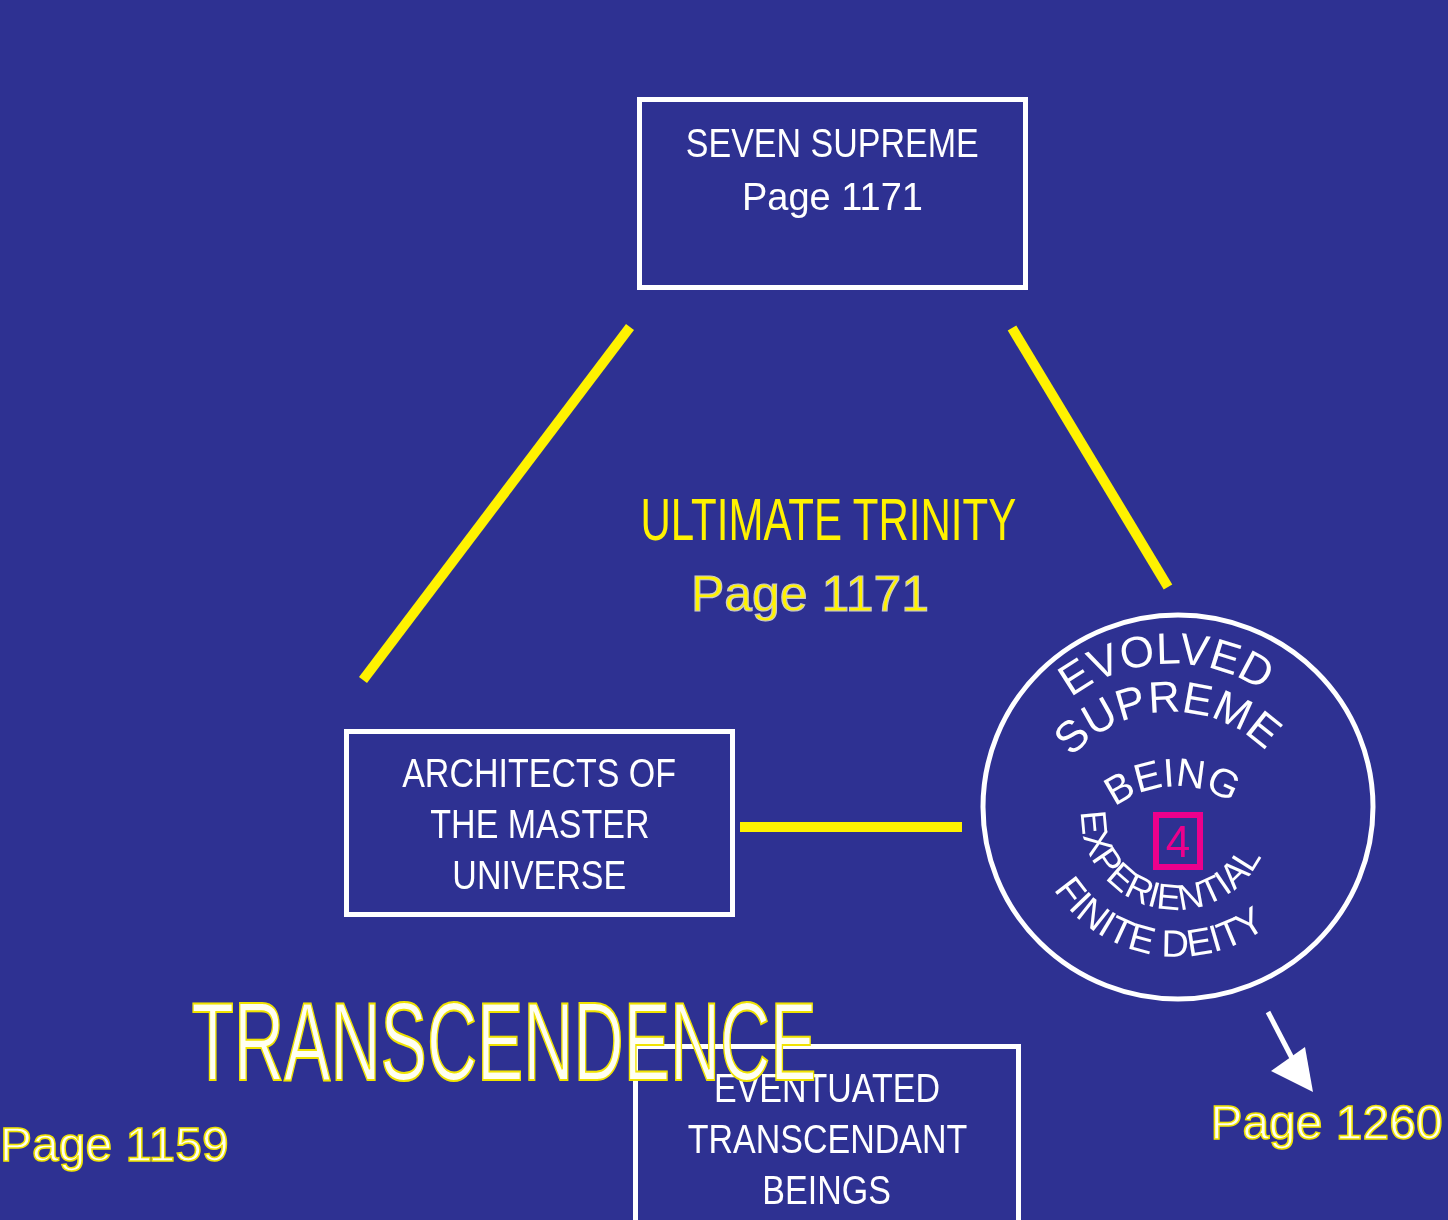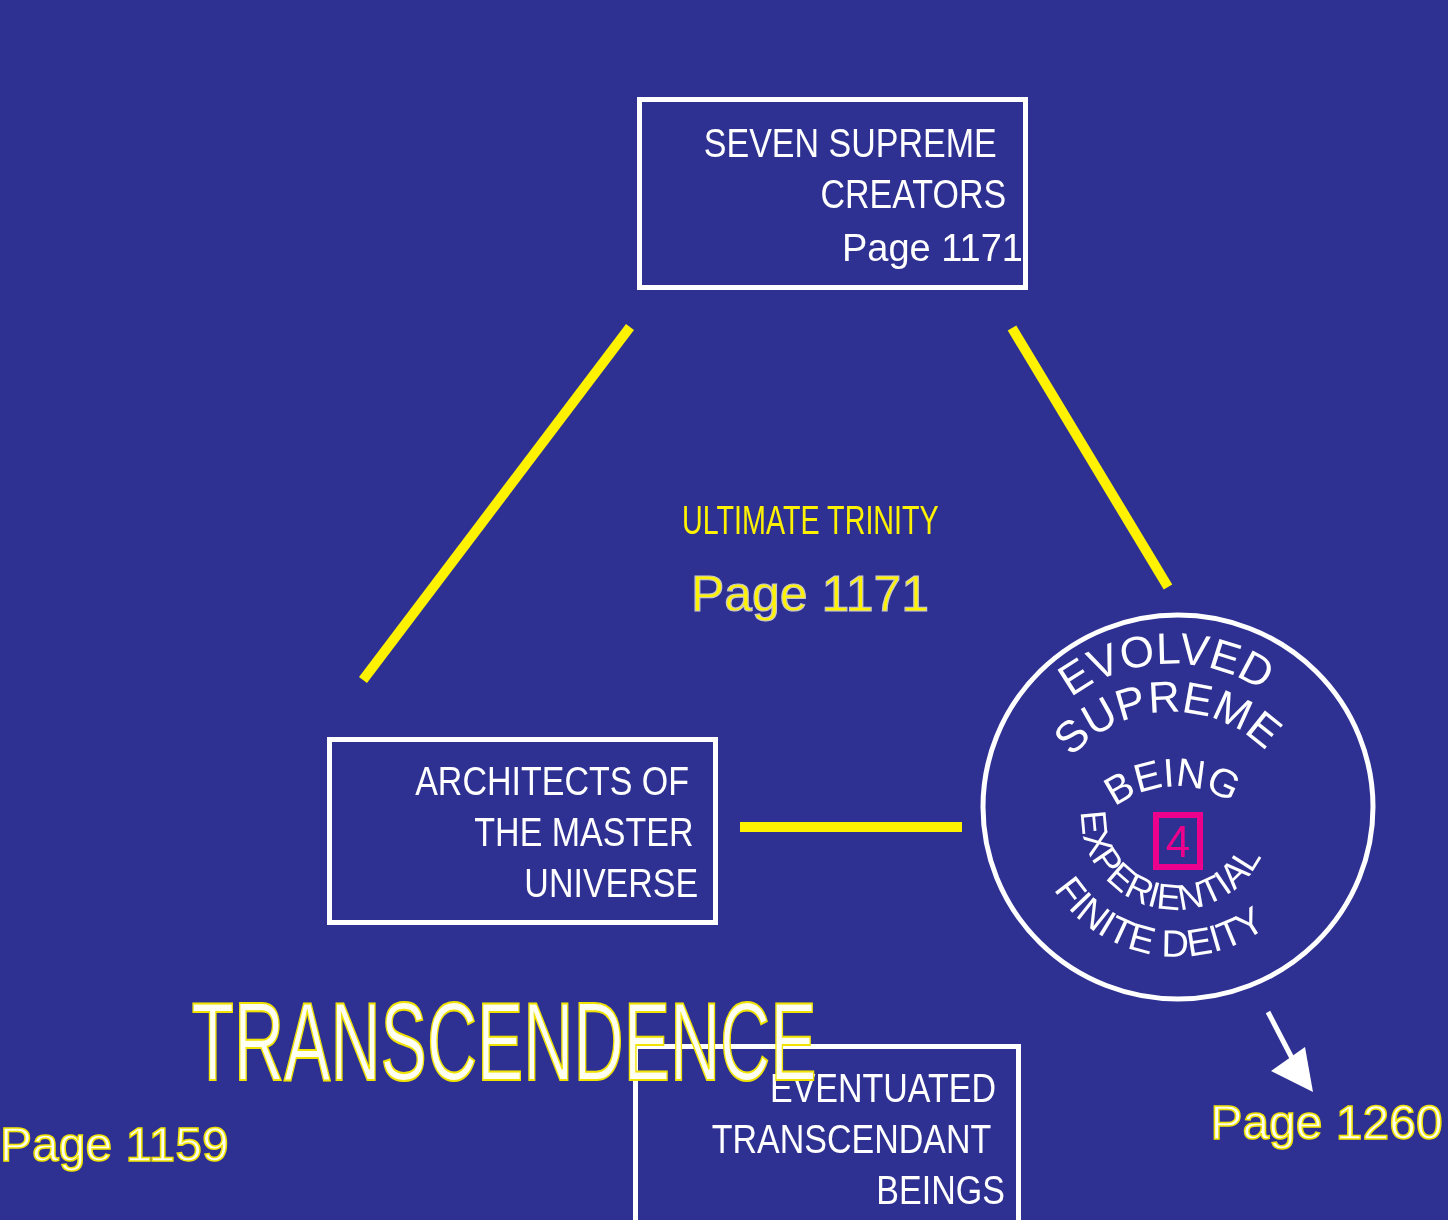--- a/index.html
+++ b/index.html
@@ -10,38 +10,38 @@
     overflow:hidden;
     font-family:"Liberation Sans", sans-serif;
   }
   .canvas svg { position:absolute; left:0; top:0; }
 
   
   .dbox {
     position:absolute;
     border:5px solid #FFFFFF;
     box-sizing:border-box;
-    text-align:right;
+    text-align:center;
     color:#FFFFFF;
   }
   .dbox .hline {
     font-size:40px;
     line-height:51px;
     font-weight:normal;
     white-space:nowrap;
   }
   .cond { display:inline-block; transform:scaleX(0.85); transform-origin:50% 50%; white-space:nowrap; }
   .cond-title { display:inline-block; transform:scaleX(0.70); transform-origin:50% 50%; white-space:nowrap; }
   .cond-big { display:inline-block; transform:scaleX(0.62); transform-origin:50% 50%; white-space:nowrap; }
 
   .page-white { font-size:38px; line-height:44px; color:#FFFFFF; margin-top:6px; }
 
   .center-title {
     position:absolute; left:560px; top:490px; width:500px;
-    text-align:center; color:#FFF200; font-size:41px; line-height:60px;
+    text-align:center; color:#FFF200; font-size:60px; line-height:60px;
   }
   .center-page {
     position:absolute; left:560px; top:566px; width:500px;
     text-align:center; color:#FFF200; font-size:50px; line-height:56px;
     -webkit-text-stroke:1.2px #C9C9C9;
   }
 
   .transcendence {
     position:absolute; left:0; top:986px; width:600px;
     text-align:right; color:#FFFFF2; font-size:112px; line-height:112px;
@@ -52,21 +52,21 @@
     color:#FFFFF2; font-size:48px; line-height:54px;
     -webkit-text-stroke:1.5px #F0E300;
   }
   .page-1260 {
     position:absolute; left:1205px; top:1096px; width:243px;
     text-align:center; color:#FFFFF2; font-size:48px; line-height:54px;
     -webkit-text-stroke:1.5px #F0E300;
   }
 
   .box-top    { left:637px; top:97px;  width:391px; height:193px; padding-top:16px; }
-  .box-left   { left:327px; top:729px; width:391px; height:188px; padding-top:14px;margin-top:8px; }
+  .box-left   { left:344px; top:729px; width:391px; height:188px; padding-top:14px; }
   .box-bottom { left:633px; top:996px; width:388px; height:191px; padding-top:14px;margin-top:48px; }
 
   svg text {
     font-family:"Liberation Sans", sans-serif;
     fill:#FFFFFF;
   }
   svg .num4 { fill:#EC008C; }
 </style>
 </head>
 <body>
@@ -115,21 +115,20 @@
     <text class="num4" x="1178" y="857" font-size="44" text-anchor="middle">4</text>
 
     <g>
       <line x1="1268" y1="1012" x2="1294" y2="1062" stroke="#FFFFFF" stroke-width="5"></line>
       <polygon points="1313,1092 1271,1071 1305,1047" fill="#FFFFFF"></polygon>
     </g>
   </svg>
 
   <div class="dbox box-top">
     <div class="hline"><span class="cond">SEVEN SUPREME</span></div>
-    <div class="hline"><span class="cond">CREATORS</span></div>
     <div class="page-white">Page 1171</div>
   </div>
 
   <div class="dbox box-left">
     <div class="hline"><span class="cond">ARCHITECTS OF</span></div>
     <div class="hline"><span class="cond">THE MASTER</span></div>
     <div class="hline"><span class="cond">UNIVERSE</span></div>
   </div>
 
   <div class="dbox box-bottom">

